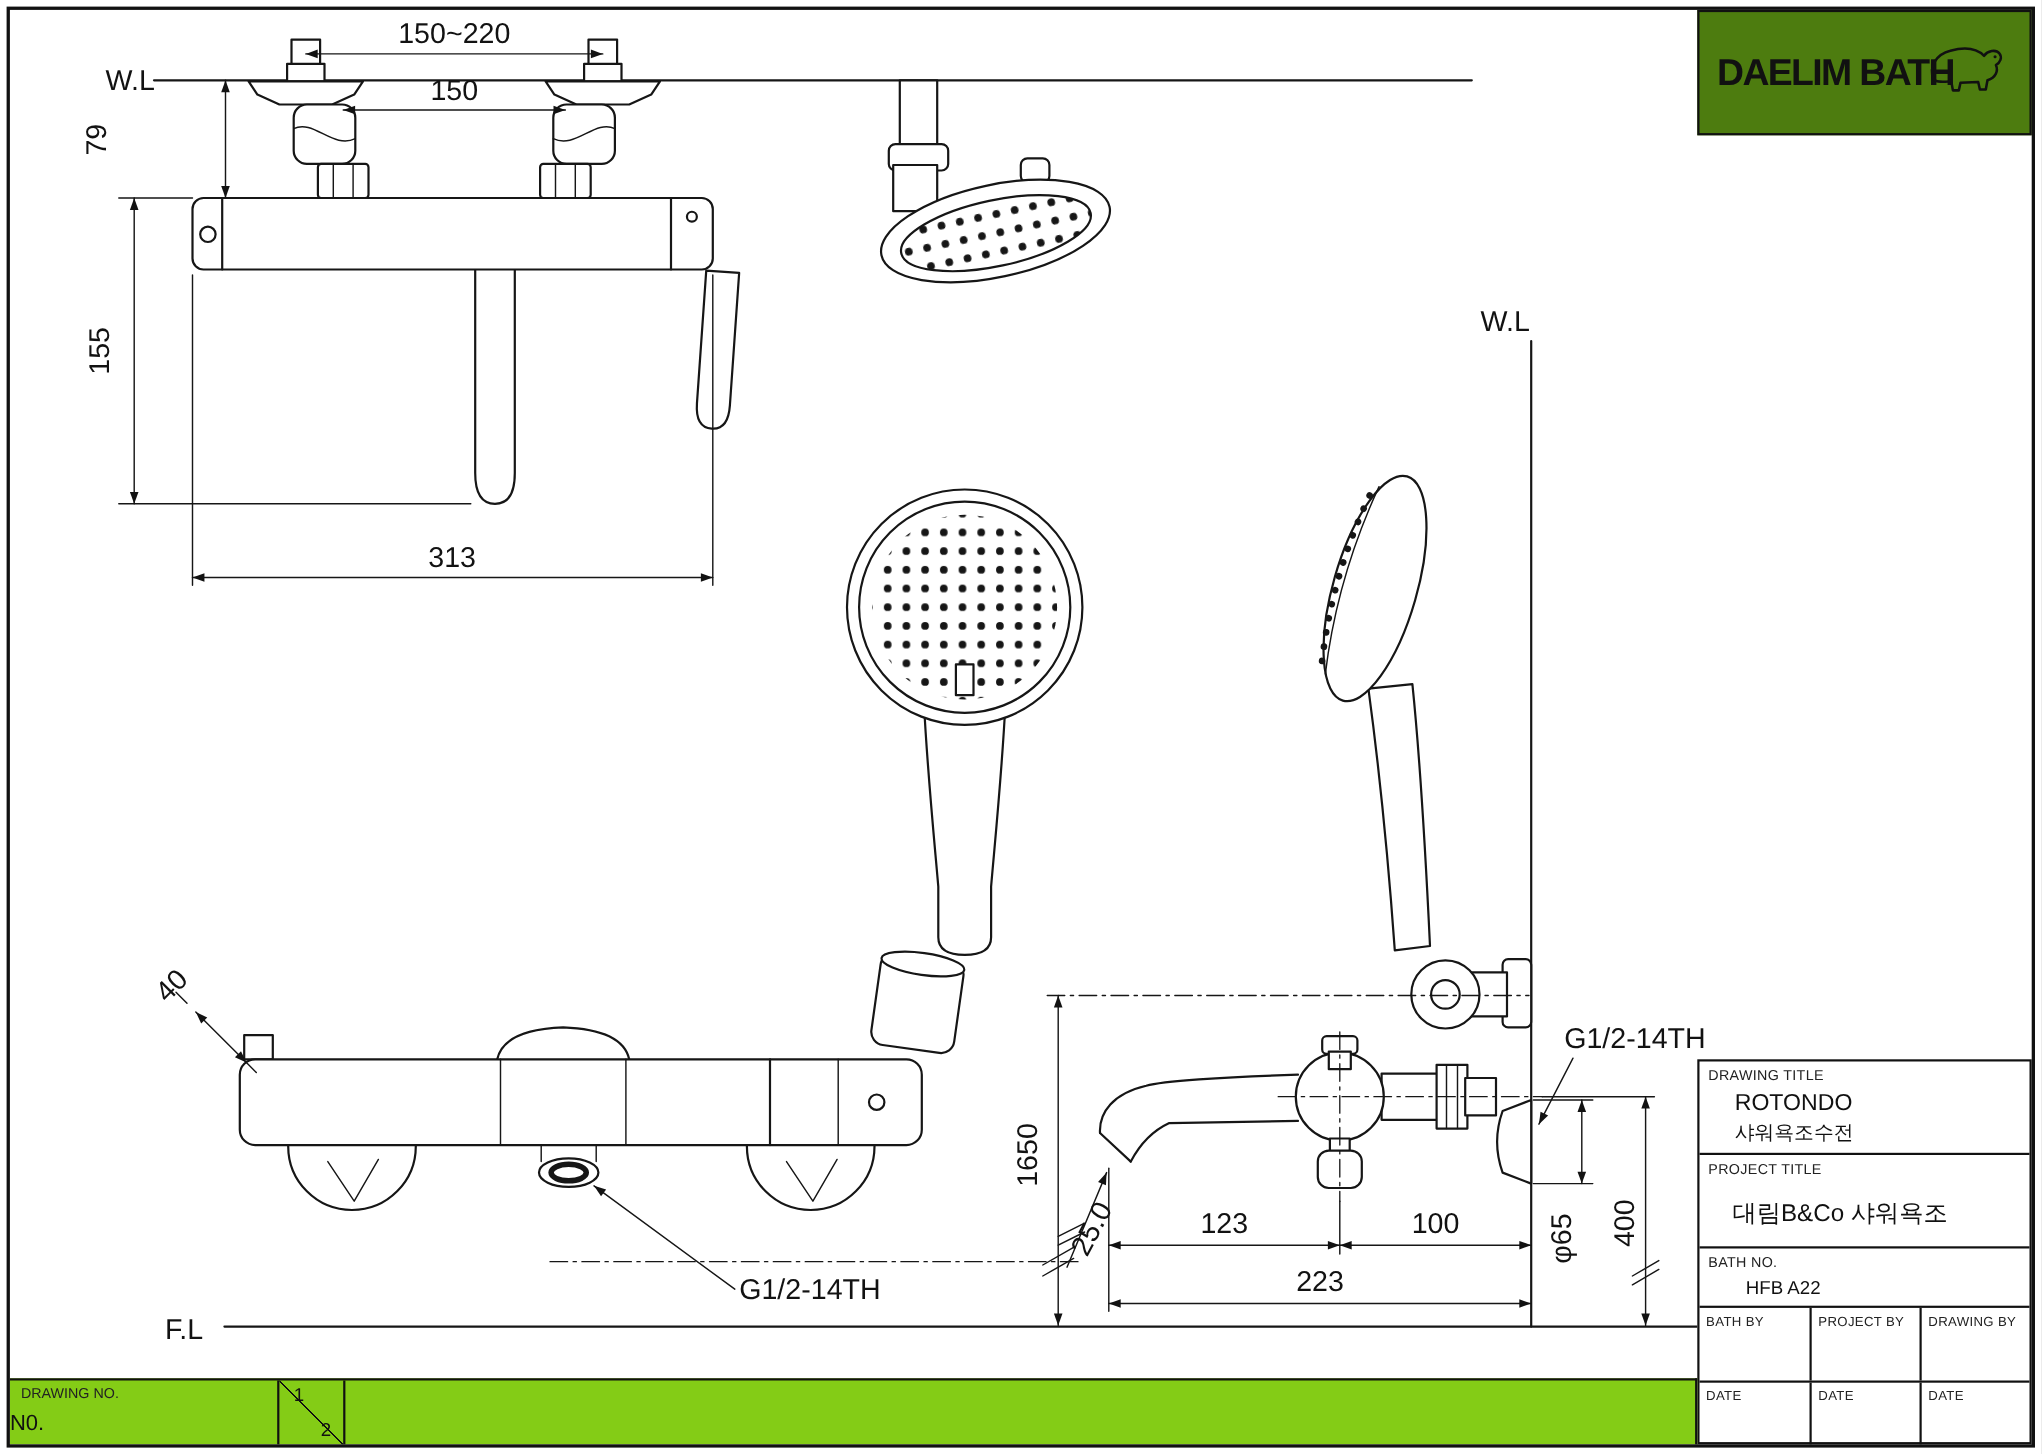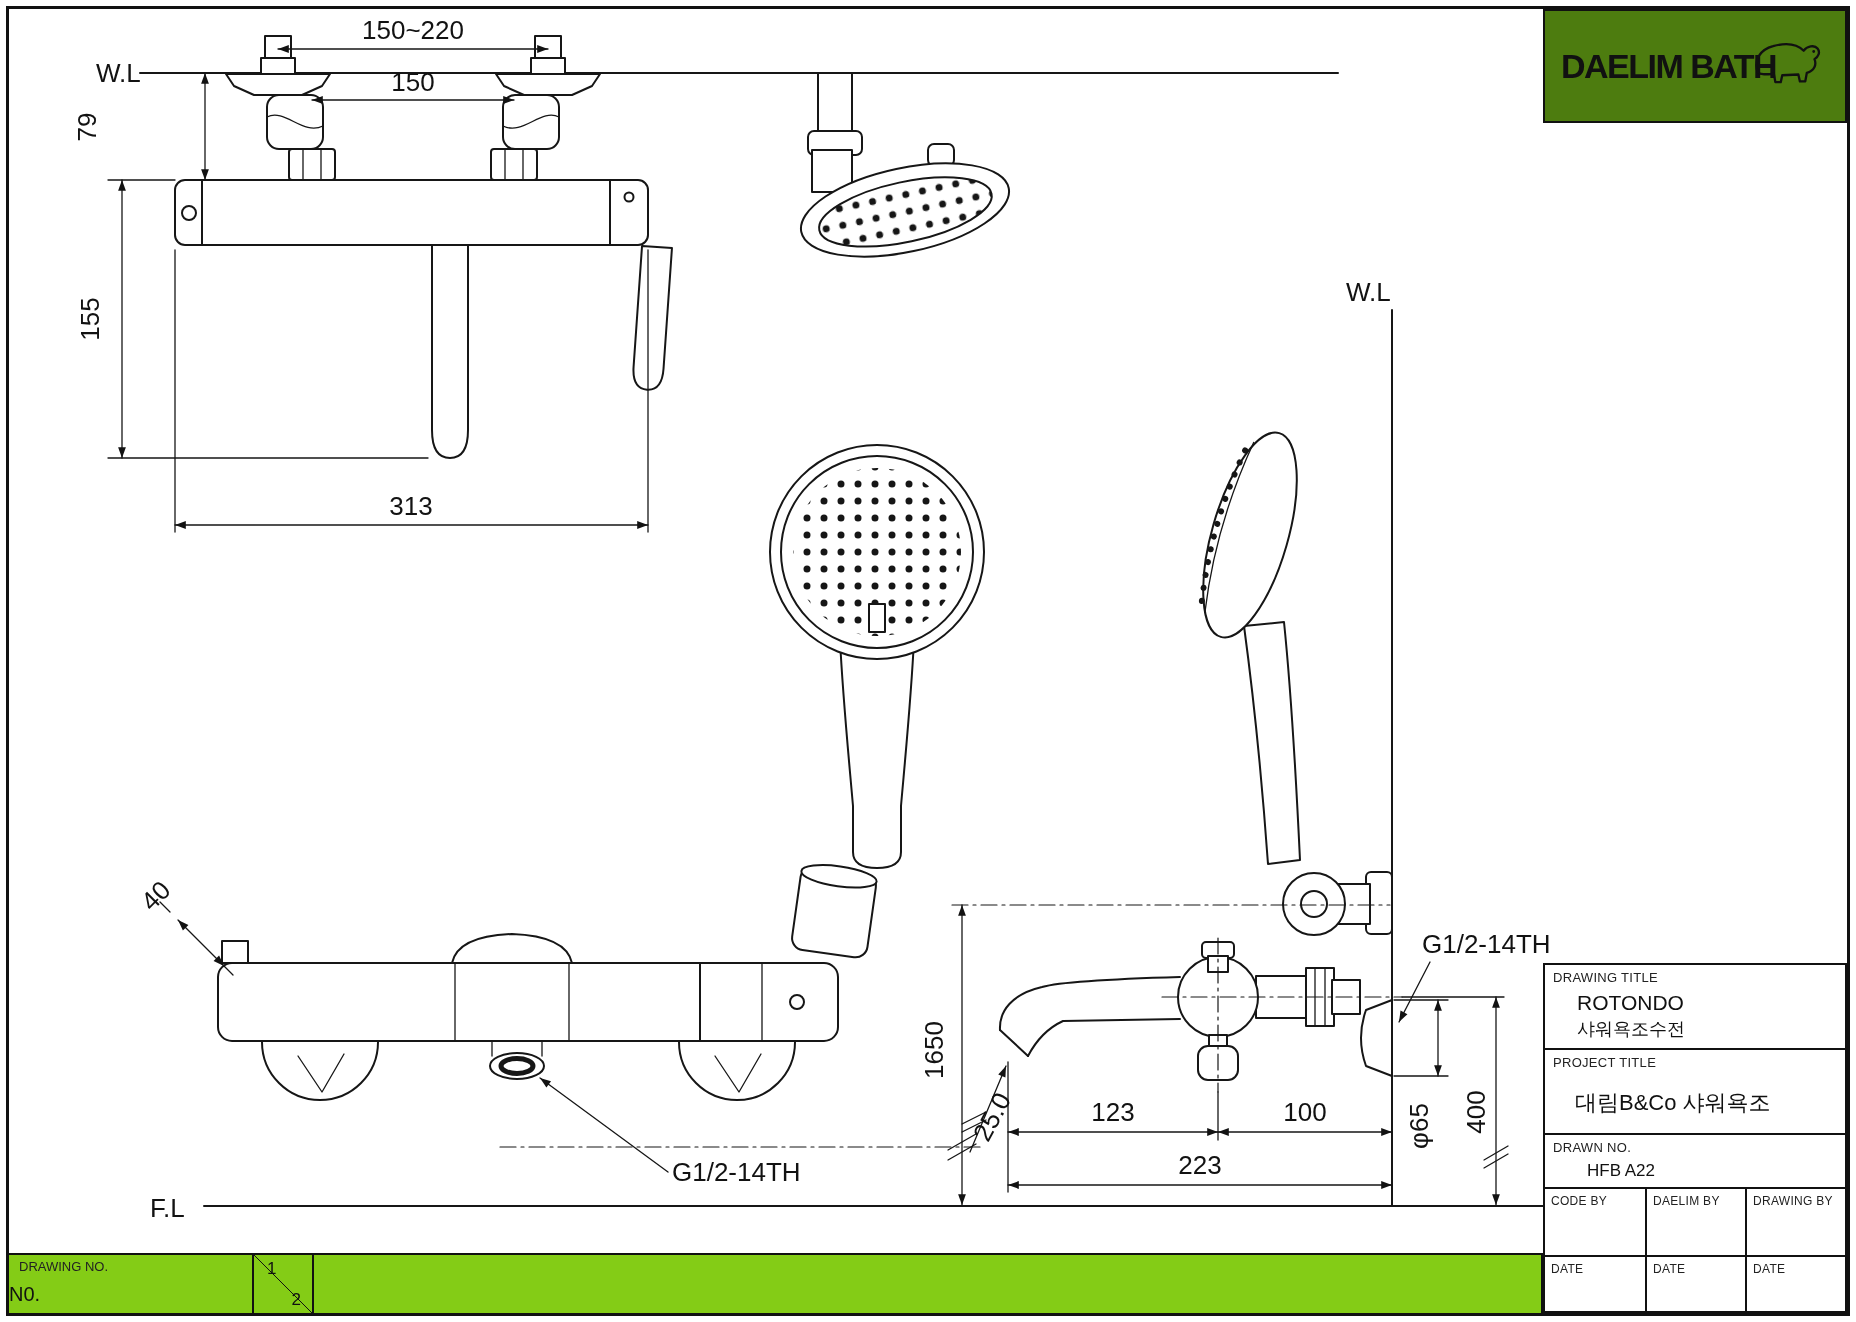--- a/index.html
+++ b/index.html
@@ -263,29 +263,29 @@
     <div class="tb-row tb-drawing">
       <div class="tb-label">DRAWING TITLE</div>
       <div class="tb-value">ROTONDO</div>
       <div class="tb-value2">샤워욕조수전</div>
     </div>
     <div class="tb-row tb-project">
       <div class="tb-label">PROJECT TITLE</div>
       <div class="tb-value">대림B&amp;Co 샤워욕조</div>
     </div>
     <div class="tb-row tb-code">
-      <div class="tb-label">DRAWN NO.</div>
+      <div class="tb-label">BATH NO.</div>
       <div class="tb-value">HFB A22</div>
     </div>
     <div class="tb-row tb-sign">
       <div class="tb-cell">
-        <div class="tb-label">CODE BY</div>
-      </div>
-      <div class="tb-cell">
-        <div class="tb-label">DAELIM BY</div>
+        <div class="tb-label">BATH BY</div>
+      </div>
+      <div class="tb-cell">
+        <div class="tb-label">PROJECT BY</div>
       </div>
       <div class="tb-cell">
         <div class="tb-label">DRAWING BY</div>
       </div>
     </div>
     <div class="tb-row tb-date">
       <div class="tb-cell">
         <div class="tb-label">DATE</div>
       </div>
       <div class="tb-cell">

